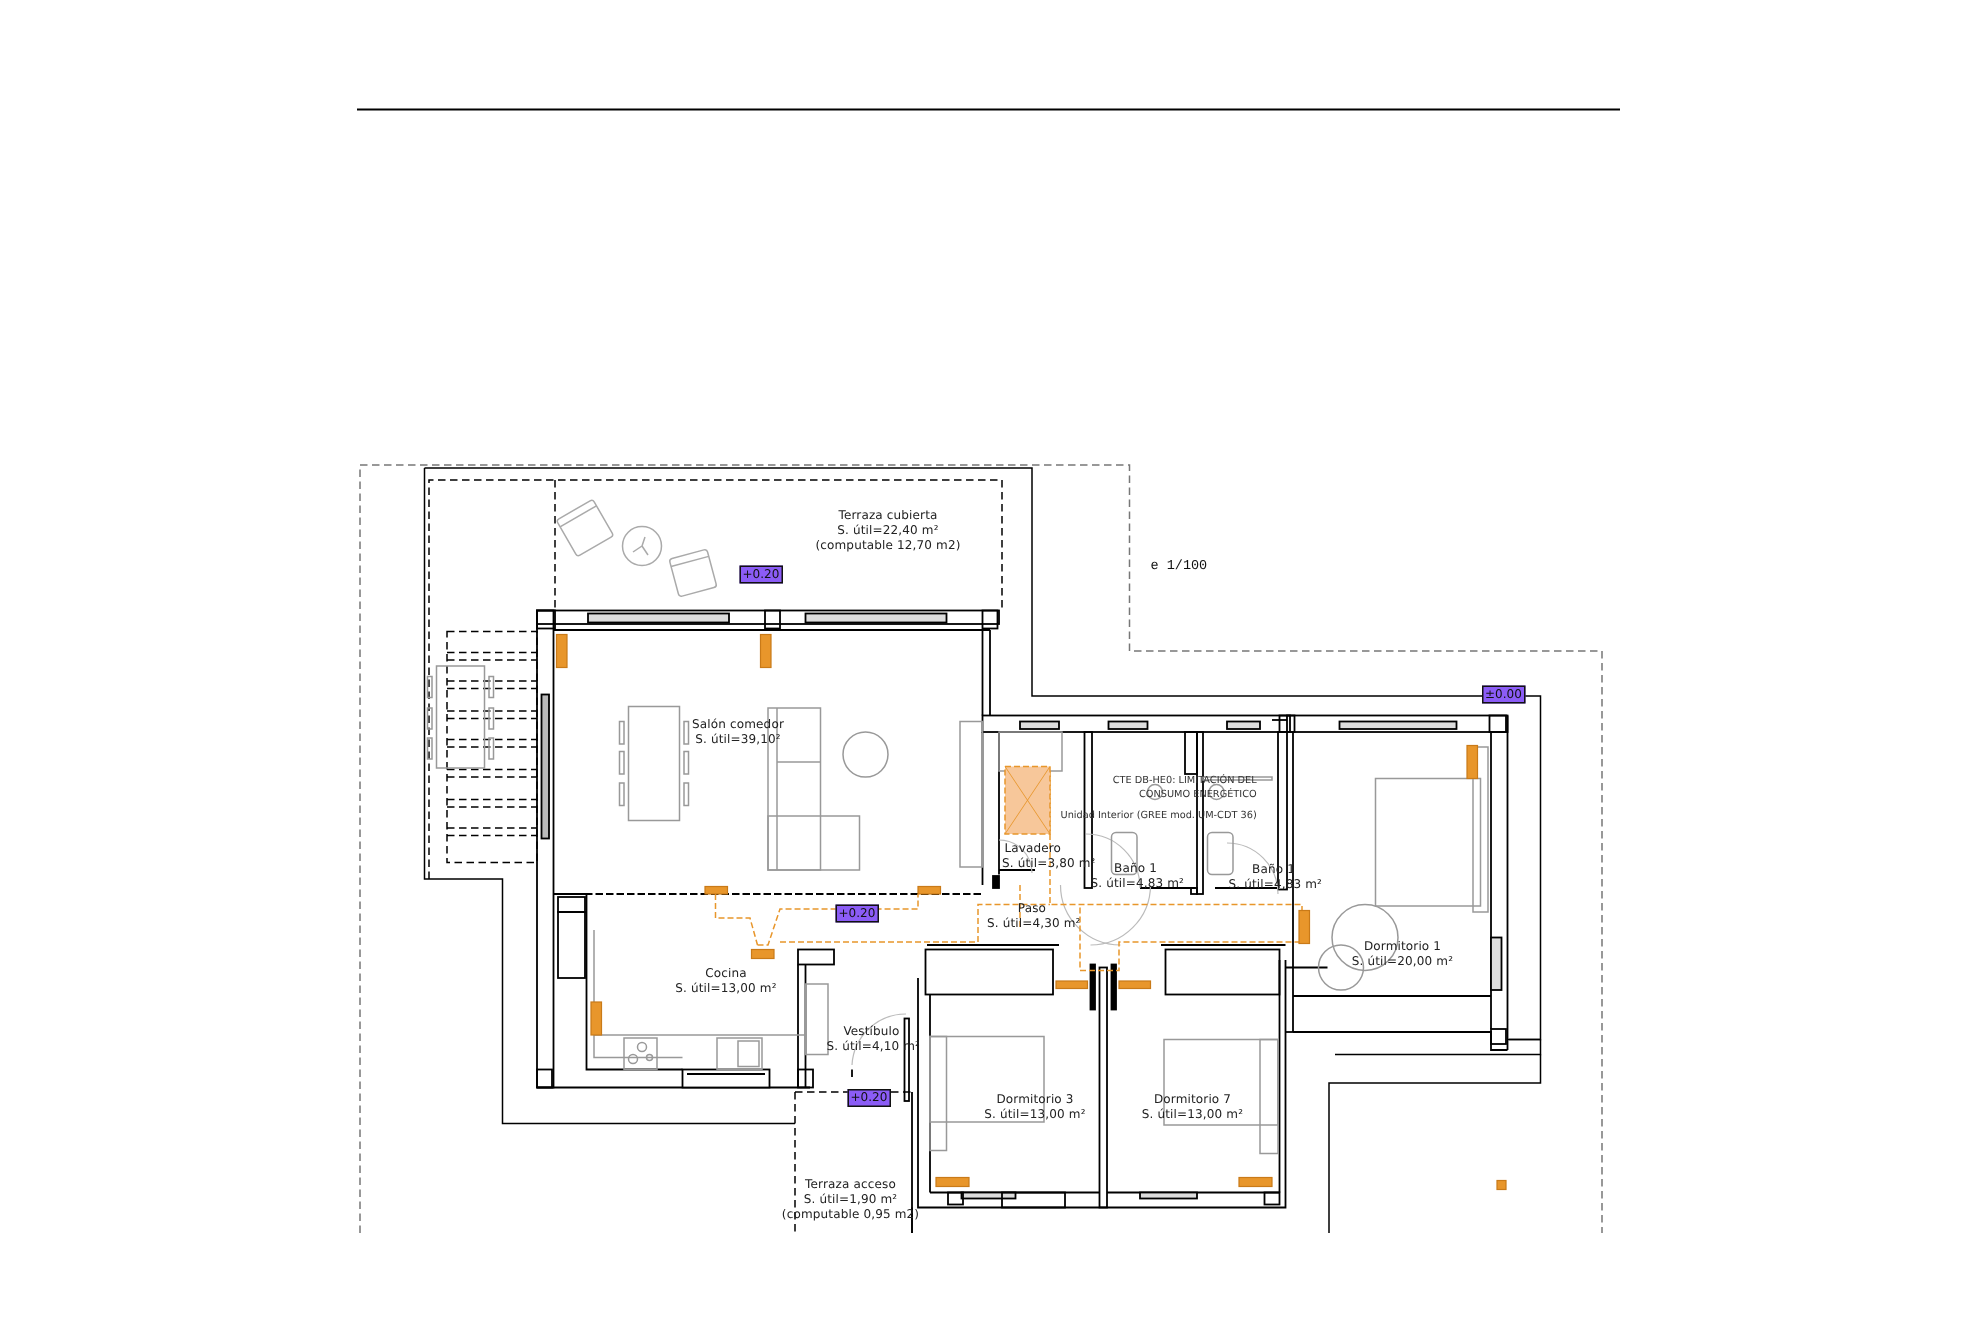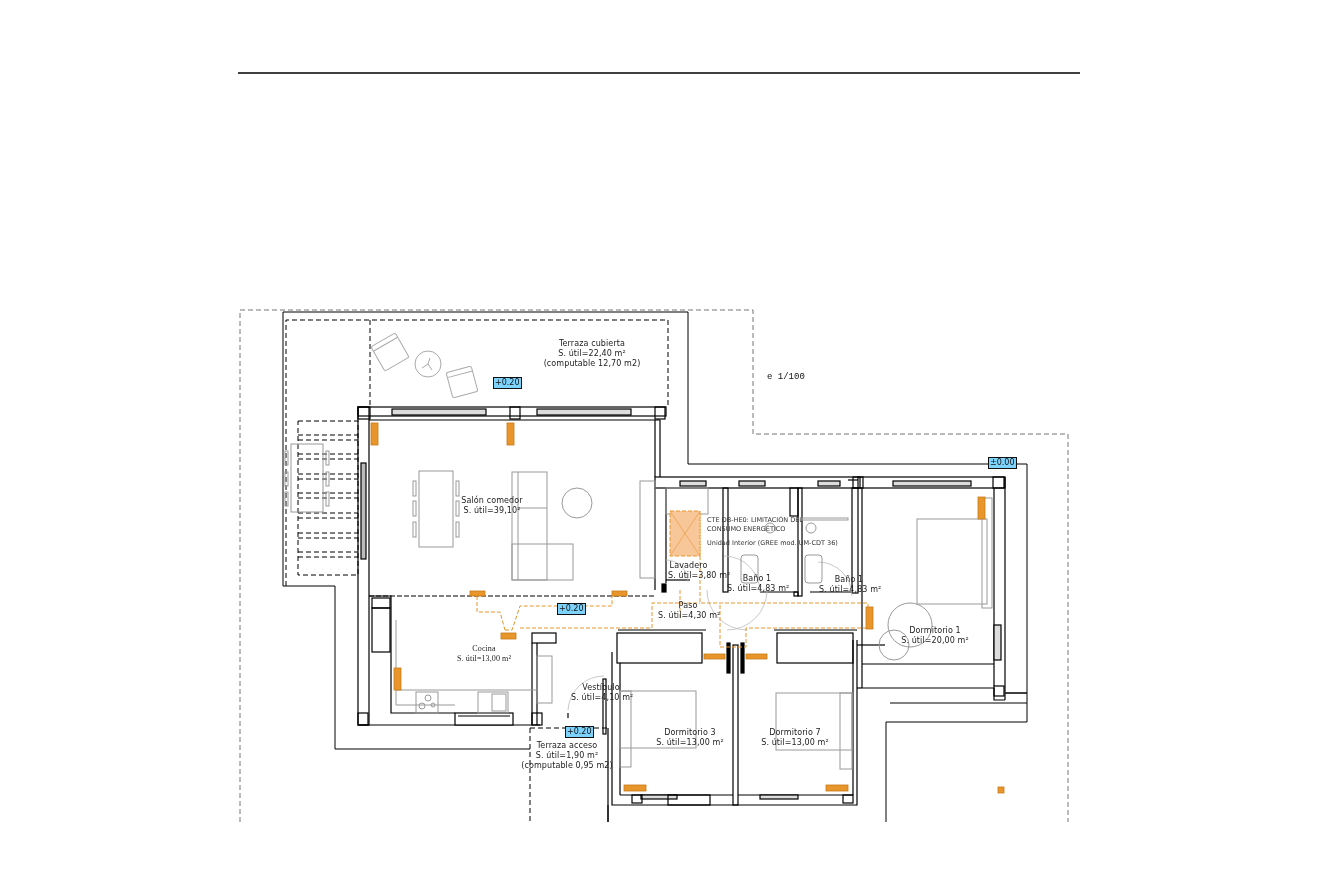--- a/index.html
+++ b/index.html
@@ -3,22 +3,22 @@
 <meta charset="utf-8">
 <style>
   html, body { margin: 0; padding: 0; background: #ffffff; }
   body { width: 1320px; height: 895px; position: relative; overflow: hidden;
          font-family: "DejaVu Sans", "Liberation Sans", sans-serif; }
   #plan { position: absolute; left: 0; top: 0; width: 1320px; height: 895px; }
   .lbl { position: absolute; font-size: 8px; color: #222; line-height: 10px;
          text-align: center; white-space: nowrap; letter-spacing: 0.1px; }
   .lbl span { display: block; }
   .lvl { position: absolute; font-size: 8px; color: #111; border: 1px solid #111;
-         padding: 0 1px; line-height: 10px; background: #7dd3fc; }
-  .note { position: absolute; font-size: 6.5px; color: #333; line-height: 9px; white-space: nowrap; }
+         padding: 0 1px; line-height: 10px; background: #8b5cf6; }
+  .note { position: absolute; font-size: 6.5px; color: #333; line-height: 9px; white-space: nowrap; text-align: right; }
   .scale { position: absolute; font-size: 9px; color: #111; }
 </style>
 </head>
 <body>
 
 <svg id="plan" viewBox="0 0 1320 895" xmlns="http://www.w3.org/2000/svg">
 
   <line x1="238" y1="73" x2="1080" y2="73" stroke="#000" stroke-width="1.3"></line>
 
   <g fill="none" stroke="#777" stroke-width="1" stroke-dasharray="5,3">
@@ -269,21 +269,21 @@
 <div class="lvl" style="left:988px;top:457px;">±0.00</div>
 <div class="lvl" style="left:557px;top:603px;">+0.20</div>
 <div class="lvl" style="left:565px;top:726px;">+0.20</div>
 
 <div class="lbl" style="left:532px;top:339px;width:120px;">
   <span>Terraza cubierta</span>
   <span>S. útil=22,40 m²</span>
   <span>(computable 12,70 m2)</span>
 </div>
 
-<div class="lbl" style="left:452px;top:496px;width:80px;text-align:center;">
+<div class="lbl" style="left:452px;top:478px;width:80px;text-align:center;">
   <span>Salón comedor</span>
   <span>S. útil=39,10²</span>
 </div>
 
 <div class="lbl" style="left:668px;top:561px;width:41px;">
   <span>Lavadero</span>
   <span>S. útil=3,80 m²</span>
 </div>
 
 <div class="lbl" style="left:727px;top:574px;width:60px;">
@@ -299,31 +299,31 @@
 <div class="lbl" style="left:658px;top:601px;width:60px;">
   <span>Paso</span>
   <span>S. útil=4,30 m²</span>
 </div>
 
 <div class="lbl" style="left:900px;top:626px;width:70px;">
   <span>Dormitorio 1</span>
   <span>S. útil=20,00 m²</span>
 </div>
 
-<div class="lbl" style="left:449px;top:644px;width:70px;font-family:Liberation Serif, serif;">
+<div class="lbl" style="left:449px;top:644px;width:70px;">
   <span>Cocina</span>
   <span>S. útil=13,00 m²</span>
 </div>
 
-<div class="lbl" style="left:551px;top:683px;width:60px;padding-left:20px;">
+<div class="lbl" style="left:551px;top:683px;width:60px;">
   <span>Vestíbulo</span>
   <span>S. útil=4,10 m²</span>
 </div>
 
-<div class="lbl" style="left:519px;top:741px;width:96px;">
+<div class="lbl" style="left:519px;top:785px;width:96px;">
   <span>Terraza acceso</span>
   <span>S. útil=1,90 m²</span>
   <span>(computable 0,95 m2)</span>
 </div>
 
 <div class="lbl" style="left:652px;top:728px;width:76px;">
   <span>Dormitorio 3</span>
   <span>S. útil=13,00 m²</span>
 </div>
 

